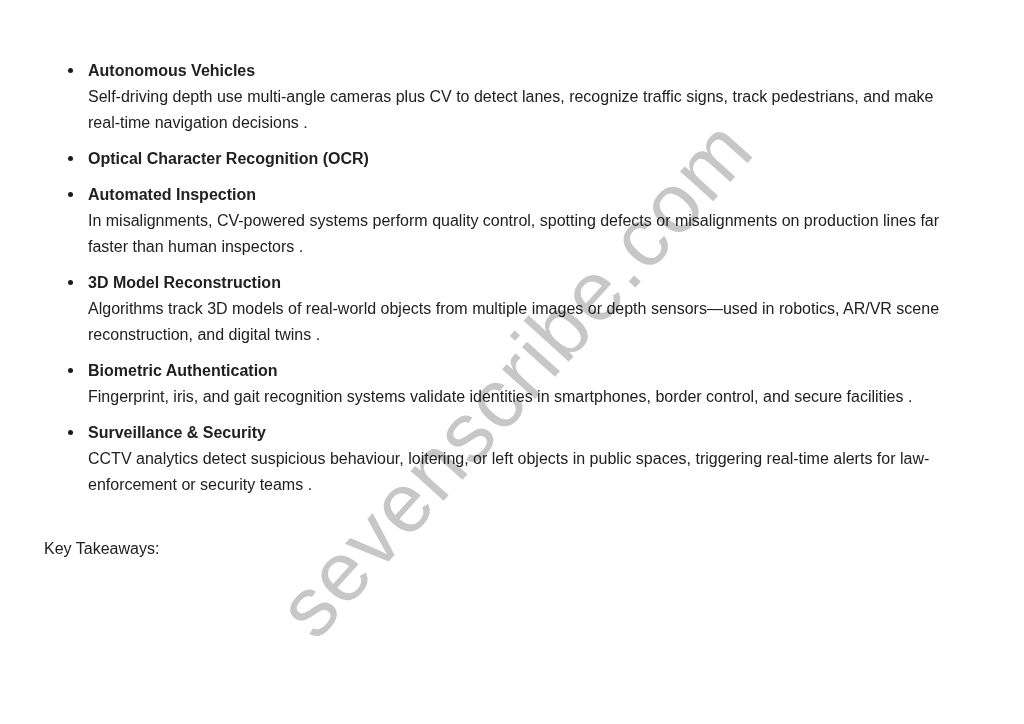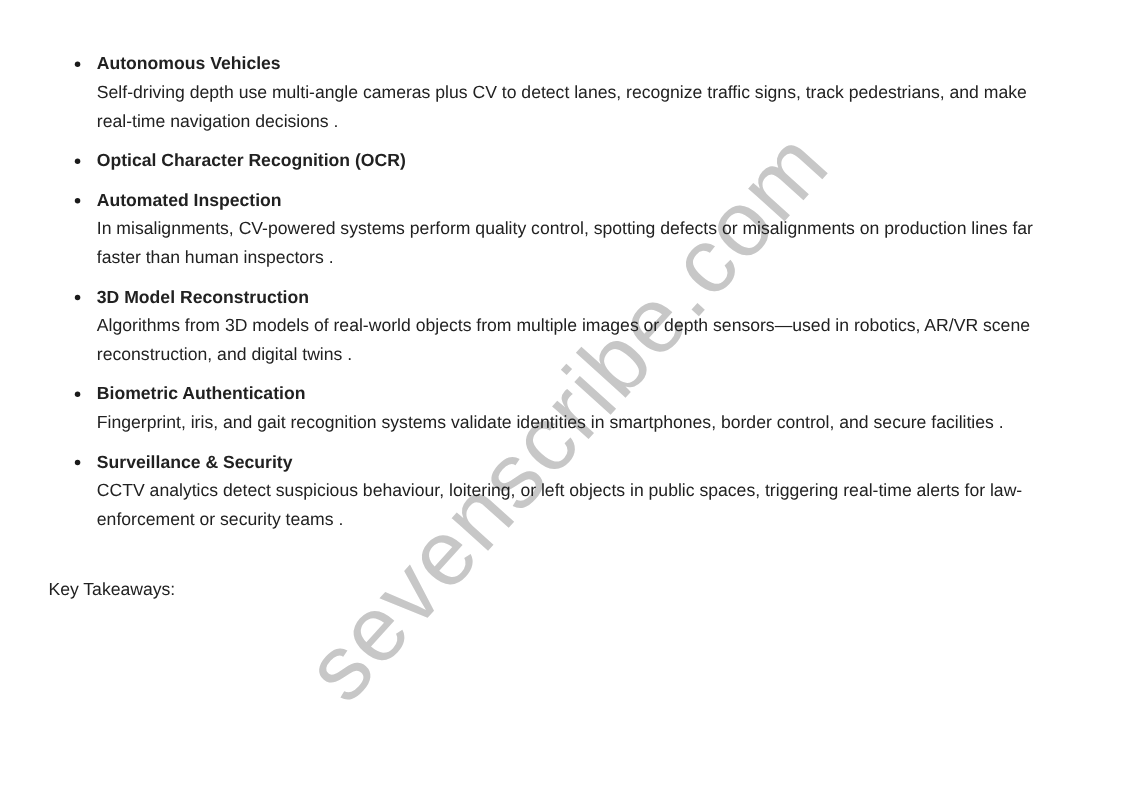--- a/index.html
+++ b/index.html
@@ -23,21 +23,21 @@
     font-weight: 400;
     letter-spacing: 2px;
     color: #c7c7c7;
     white-space: nowrap;
     z-index: 0;
     user-select: none;
   }
   .content {
     position: relative;
     z-index: 1;
-    padding: 46px 58px 0 44px;
+    padding: 58px 58px 0 44px;
   }
   ul.bullet-list {
     list-style: none;
     margin: 0;
     padding: 0 0 0 44px;
   }
   ul.bullet-list li {
     position: relative;
     margin: 0 0 10px 0;
   }
@@ -74,21 +74,21 @@
         <p class="item-title">Optical Character Recognition (OCR)</p>
       </li>
       <li>
         <span class="bullet-dot"></span>
         <p class="item-title">Automated Inspection</p>
         <p class="item-body"><span>In misalignments, CV-powered systems perform </span><span class="b">quality control</span><span>, spotting defects or misalignments on production lines far faster than human inspectors .</span></p>
       </li>
       <li>
         <span class="bullet-dot"></span>
         <p class="item-title">3D Model Reconstruction</p>
-        <p class="item-body"><span>Algorithms from </span><span class="b">3D models</span><span> of real-world objects from multiple images or depth sensors—used in robotics, AR/VR scene reconstruction, and digital twins .</span></p>
+        <p class="item-body"><span>Algorithms track </span><span class="b">3D models</span><span> of real-world objects from multiple images or depth sensors—used in robotics, AR/VR scene reconstruction, and digital twins .</span></p>
       </li>
       <li>
         <span class="bullet-dot"></span>
         <p class="item-title">Biometric Authentication</p>
         <p class="item-body"><span>Fingerprint, iris, and gait recognition systems validate identities in smartphones, border control, and secure facilities .</span></p>
       </li>
       <li>
         <span class="bullet-dot"></span>
         <p class="item-title">Surveillance &amp; Security</p>
         <p class="item-body"><span>CCTV analytics detect </span><span class="b">suspicious behaviour</span><span>, </span><span class="b">loitering</span><span>, or </span><span class="b">left objects</span><span> in public spaces, triggering real-time alerts for law-enforcement or security teams .</span></p>

